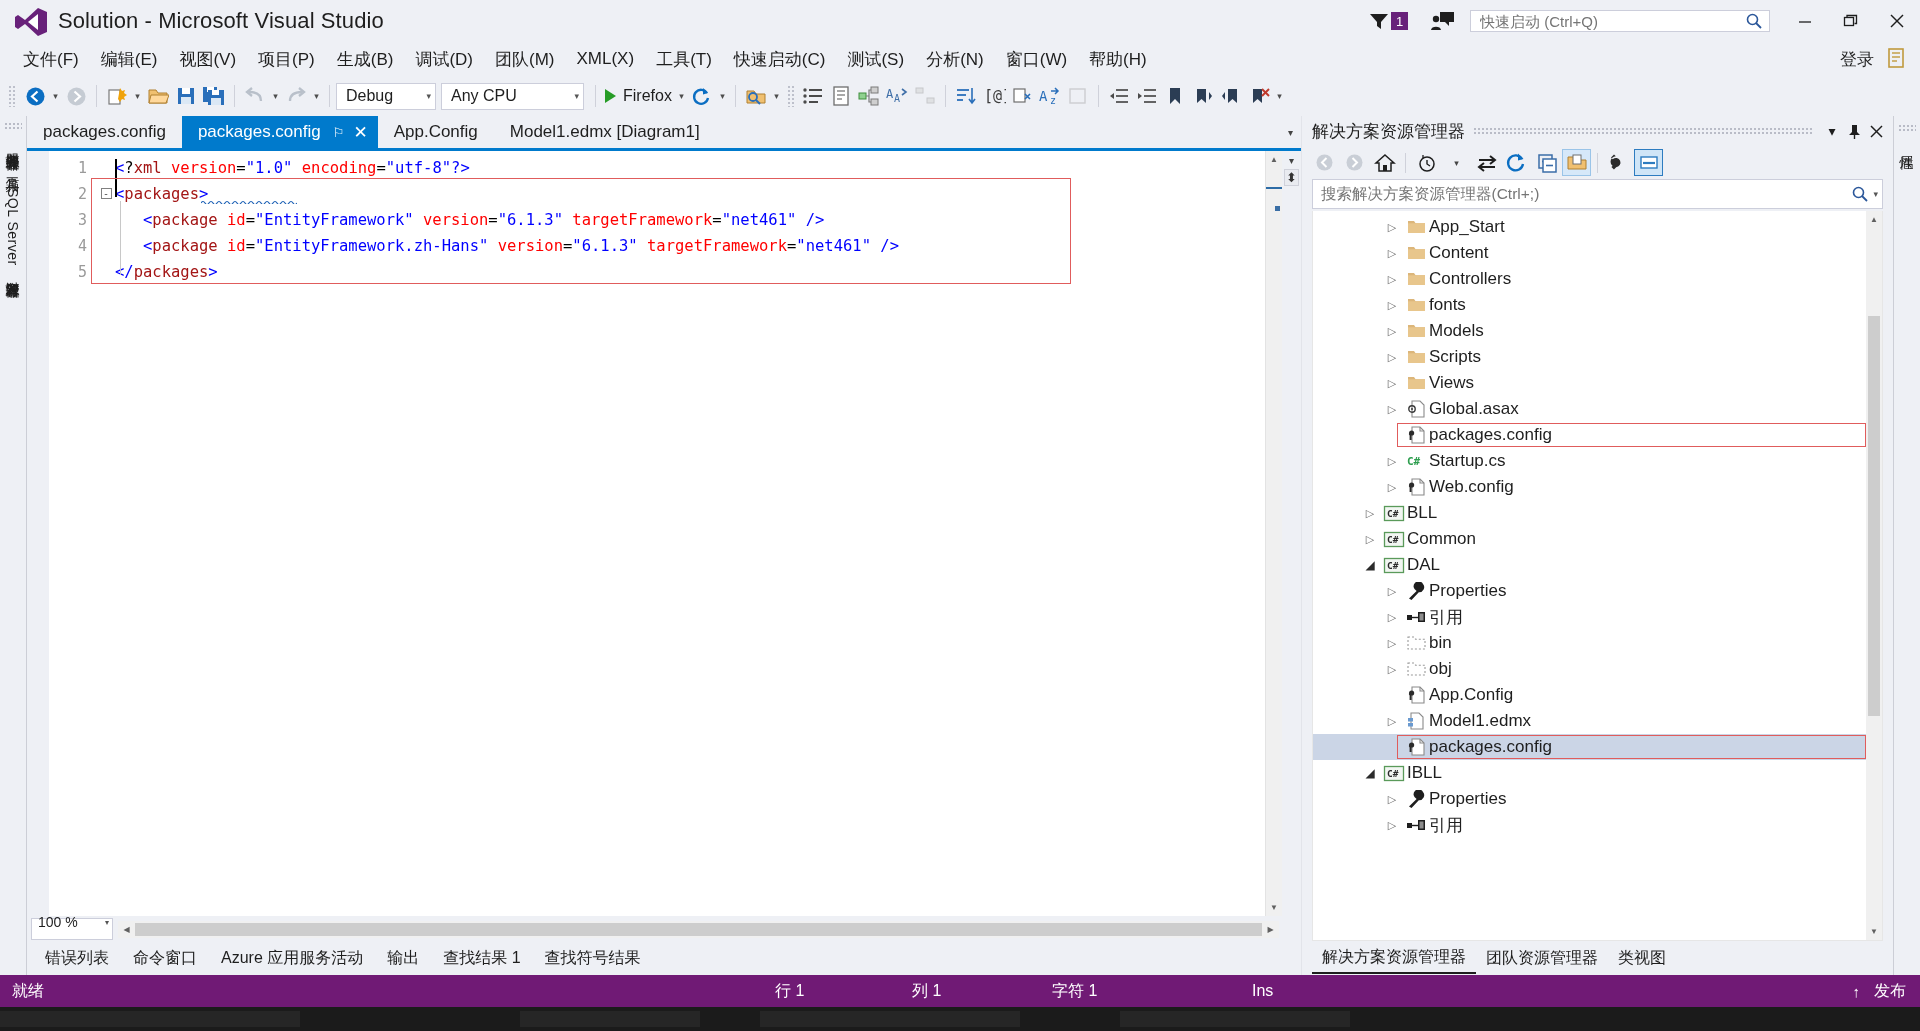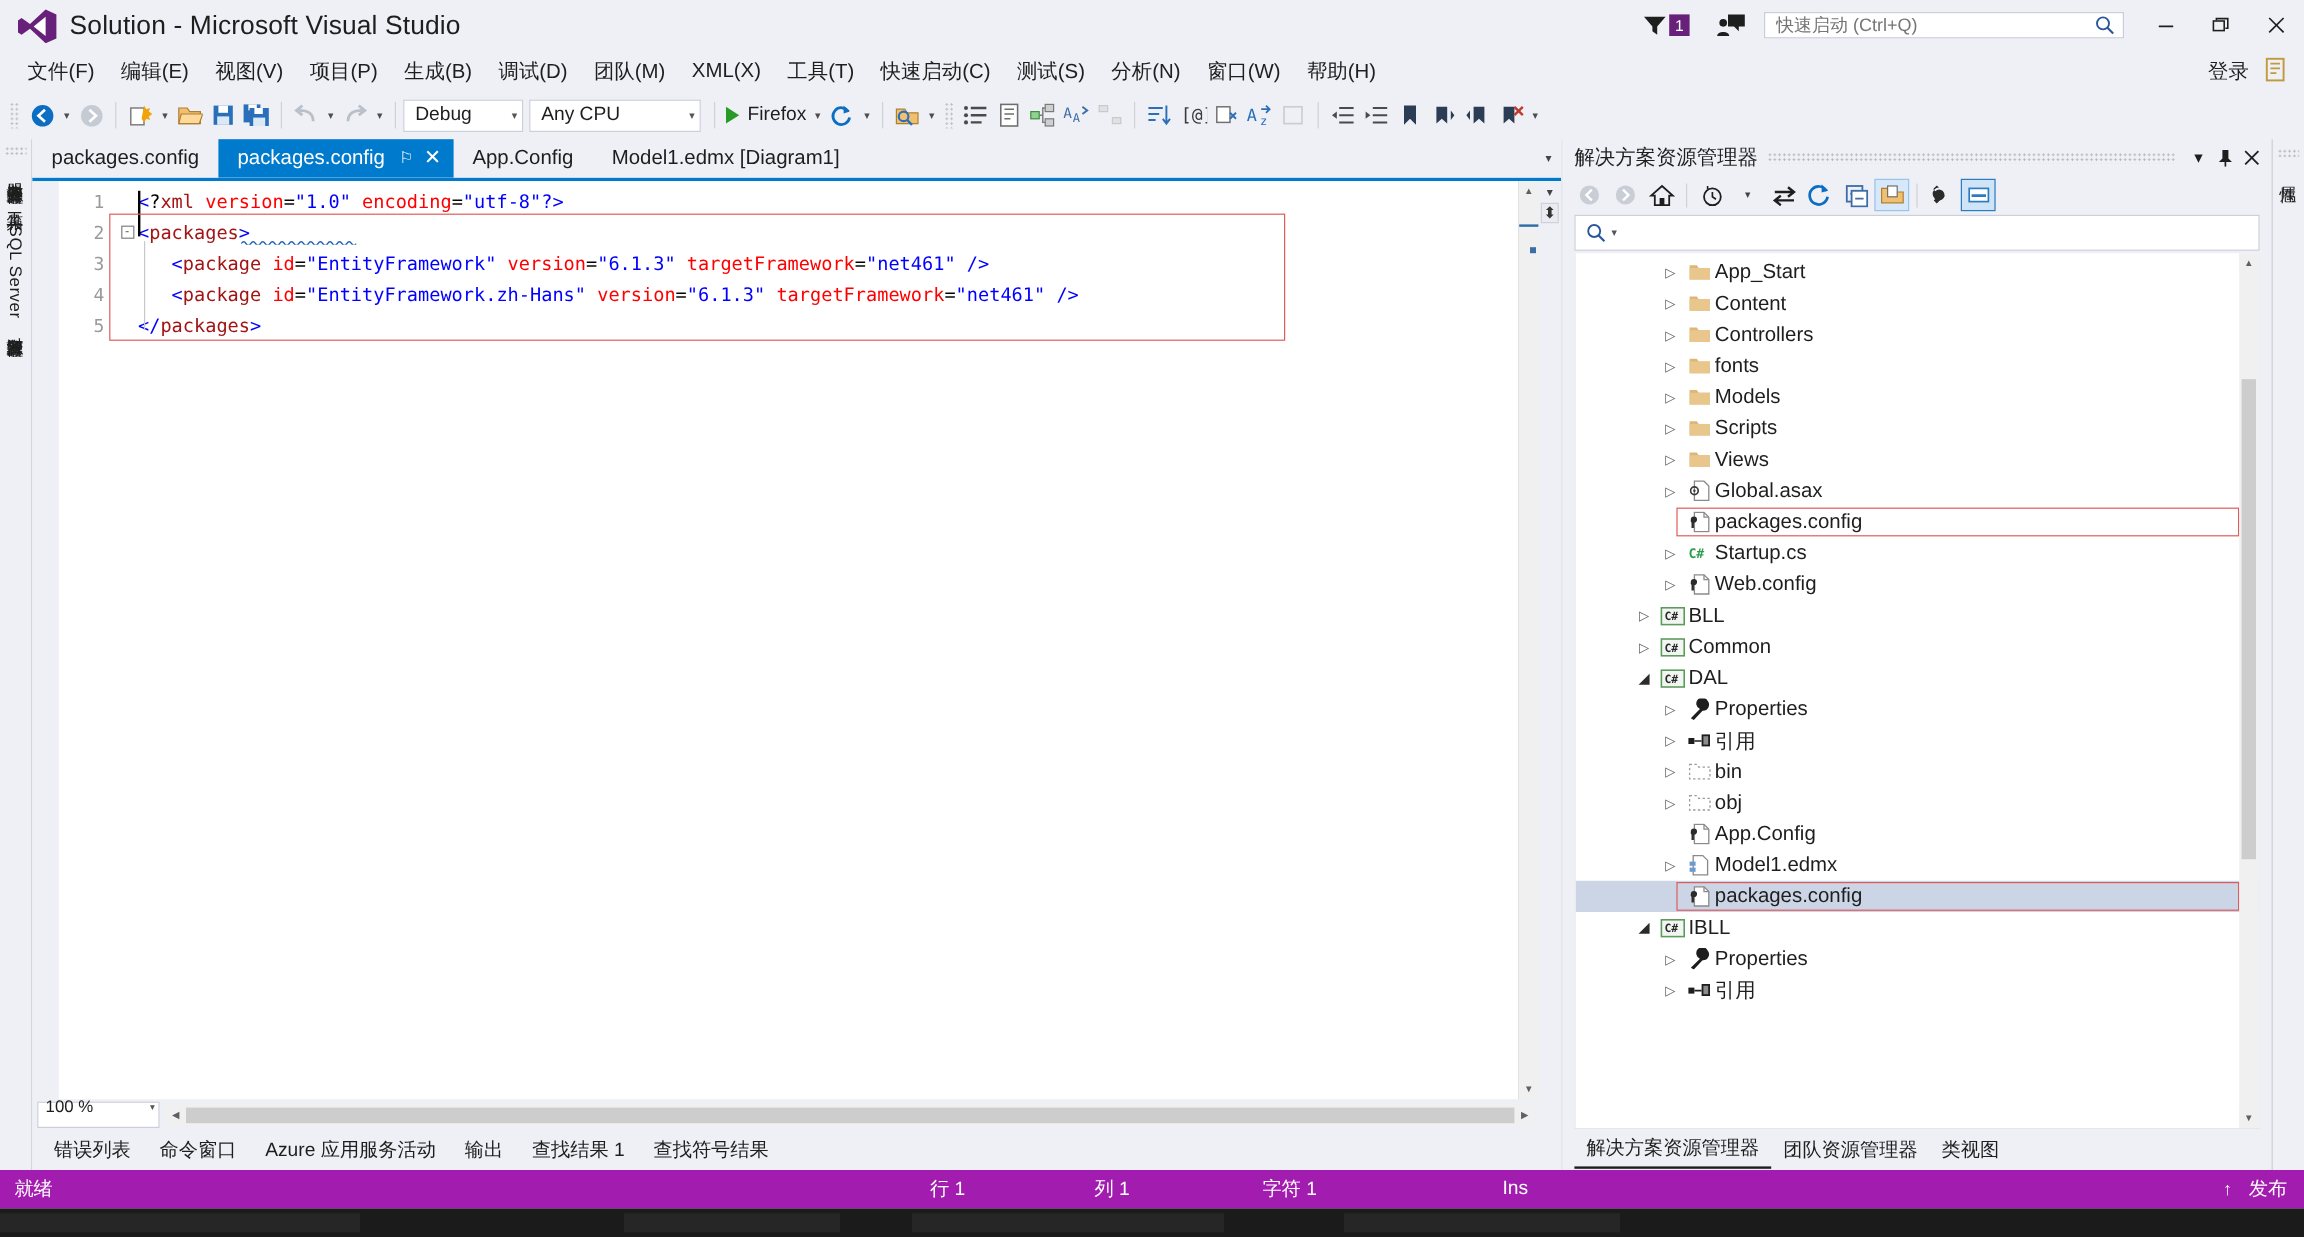--- a/index.html
+++ b/index.html
@@ -146,21 +146,21 @@
 
   .split-handle { width:19px; flex:0 0 19px; background:#eef0f5;
                   display:flex; flex-direction:column; align-items:center;}
   .split-caret { height:18px; display:flex;align-items:center;justify-content:center;
                  font-size:10px; color:#444;}
   .split-grip { width:15px;height:17px; display:flex;align-items:center;justify-content:center;
                 font-size:13px; color:#333; background:#e9ebf0; border:1px solid #cfd1da;}
 
   .editor-bottom { height: 26px; flex:0 0 26px; display:flex; align-items:center;
                    background:#eef0f5; padding-left:4px; }
-  .zoom-combo { width: 102px; height: 22px; background:#fff; border:1px solid #cccedb;
+  .zoom-combo { width: 82px; height: 22px; background:#fff; border:1px solid #cccedb;
                 display:flex; align-items:center; justify-content:space-between;
                 padding:0 3px 14px 6px; font-size:14px; color:#1e1e1e; }
   .zoom-combo .cb-caret { font-size:8px; color:#555; }
   .hscroll { flex:1 1 auto; height:17px; background:#f0f0f0; display:flex; align-items:center;
              margin-left:5px; position:relative; }
   .hs-arrow { width:17px; height:17px; display:flex;align-items:center;justify-content:center;
               font-size:8px; color:#606060; }
   .hs-thumb { position:absolute; height:13px; background:#cdcdcd; top:2px;}
 
   
@@ -209,21 +209,21 @@
   .se-ftab { font-size:16px; color:#1e1e1e; padding: 4px 10px; }
   .se-ftab.active { border-bottom: 2px solid #1e1e1e; }
 
   
   .right-dock { width: 27px; flex:0 0 27px; background:#eef0f5;
                 display:flex; flex-direction:column; align-items:center; padding-top:8px;
                 border-left:1px solid #ccced6;}
 
   
   .statusbar {
-    height: 32px; flex:0 0 32px; background:#a21caf; color:#fff;
+    height: 32px; flex:0 0 32px; background:#701a75; color:#fff;
     display:flex; align-items:center; font-size:16px; position:relative;
   }
   .sb-ready { padding-left: 12px; }
   .sb-cell { position:absolute; }
   .sb-right { position:absolute; right: 0; display:flex; align-items:center; gap:14px;
               padding-right: 14px;}
   .sb-up { font-size:15px; }
 
   
   .taskbar { height: 24px; flex:0 0 24px; background:#1b1b1b; position:relative; }
@@ -705,20 +705,21 @@
         </div>
         <div class="se-tb sel">
           <svg width="20" height="16" viewBox="0 0 20 16">
             <rect x="2" y="2" width="16" height="11" fill="#fff" stroke="#2d7cc0" stroke-width="1.4"></rect>
             <line x1="4" y1="8" x2="16" y2="8" stroke="#2d7cc0" stroke-width="2.2"></line>
           </svg>
         </div>
       </div>
 
       <div class="se-search">
+        <input type="text" placeholder="搜索解决方案资源管理器(Ctrl+;)" style="">
         <span>
           <svg width="18" height="18" viewBox="0 0 18 18">
             <circle cx="7.5" cy="7.5" r="5" fill="none" stroke="#2b579a" stroke-width="1.6"></circle>
             <line x1="11" y1="11" x2="16" y2="16" stroke="#2b579a" stroke-width="1.8"></line>
           </svg>
         </span>
         <span style="font-size:9px;color:#555;padding-left:4px;">▾</span>
       </div>
 
       <div class="se-tree">

